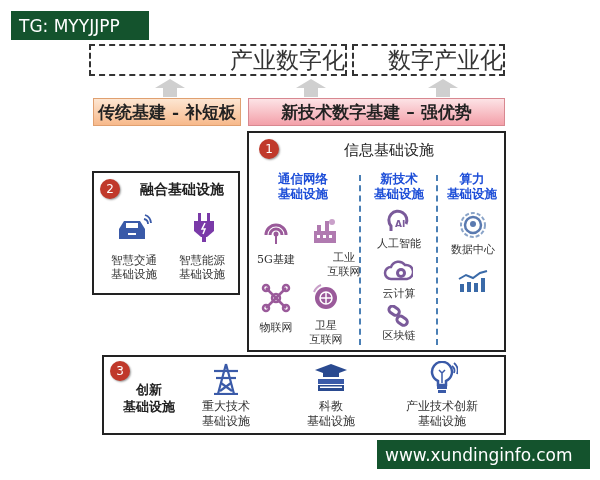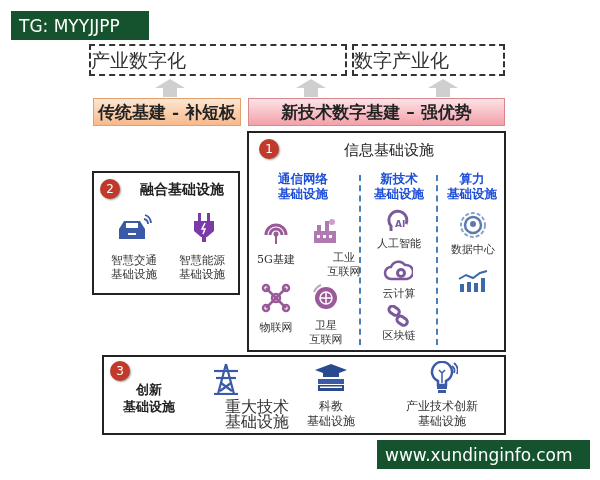--- a/index.html
+++ b/index.html
@@ -1,20 +1,20 @@
 <!DOCTYPE html>
 <html><head>
 <meta charset="utf-8">
 <style>
   html, body { margin:0; padding:0; }
   body { width:600px; height:480px; background:#ffffff; position:relative; overflow:hidden;
          font-family:"DejaVu Serif", serif; color:#222; }
   .abs { position:absolute; }
   .wm { background:#14532d; color:#fff; font-family:"DejaVu Sans", sans-serif; font-size:17px; line-height:30px; padding:0 8px; box-sizing:border-box; }
-  .dashbox { border:2px dashed #333; box-sizing:border-box; text-align:left; font-size:19px; color:#333; }
+  .dashbox { border:2px dashed #333; box-sizing:border-box; text-align:right; font-size:23px; color:#333; }
   .arrow-wrap { position:absolute; width:30px; height:20px; }
   .arrow-head { position:absolute; left:0; top:0; width:0; height:0; border-left:15px solid transparent; border-right:15px solid transparent; border-bottom:9px solid #cfcfcf; }
   .arrow-stem { position:absolute; left:8px; top:9px; width:14px; height:9px; background:#cfcfcf; }
   .band { box-sizing:border-box; border:1px solid #d8a0a0; text-align:center; font-weight:bold; font-size:17px; line-height:26px; color:#222; }
   .band-trad { background:linear-gradient(#fde6d2,#f7b98b); border-color:#e0a070; }
   .band-new { background:linear-gradient(#fde3e6,#f3a0a9); border-color:#d88890; }
   .box { border:2px solid #222; box-sizing:border-box; background:#fff; }
   .badge { width:20px; height:20px; border-radius:50%; background:#c0392b; color:#fff; font-family:"DejaVu Sans", sans-serif; font-size:12px; line-height:20px; text-align:center; box-shadow:1px 1px 2px rgba(0,0,0,.4); }
   .title { font-weight:bold; font-size:14px; color:#222; }
   .lbl { font-size:11px; color:#333; text-align:center; line-height:14px; }
@@ -184,21 +184,21 @@
     <g stroke="#3a5aa8" stroke-width="2.2" fill="none">
       <line x1="14" y1="1" x2="6" y2="31"></line>
         <line x1="14" y1="1" x2="22" y2="31"></line>
       <line x1="2" y1="8" x2="26" y2="8"></line>
         <line x1="4" y1="15" x2="24" y2="15"></line>
       <line x1="9" y1="20" x2="20" y2="28"></line>
         <line x1="19" y1="20" x2="8" y2="28"></line>
       <line x1="2" y1="31" x2="26" y2="31"></line>
     </g>
   </svg>
-  <div class="abs lbl" style="left:90px;top:42px;width:64px;font-size:16px;line-height:15px;margin-left:31px;">
+  <div class="abs lbl" style="left:90px;top:42px;width:64px;font-size:12px;line-height:15px;">
     <div>重大技术</div>
     <div>基础设施</div>
   </div>
   <svg class="icon" style="left:210px;top:6px;" width="34" height="30" viewBox="0 0 34 30">
     <polygon points="17,1 33,7 17,13 1,7" fill="#2a4a90"></polygon>
     <rect x="9" y="9" width="16" height="5" fill="#2a4a90"></rect>
     <rect x="4" y="16" width="26" height="5" fill="#3a5aa8"></rect>
     <rect x="4" y="22" width="26" height="6" fill="#2a4a90"></rect>
     <rect x="6" y="23.5" width="22" height="1.5" fill="#fff"></rect>
   </svg>

